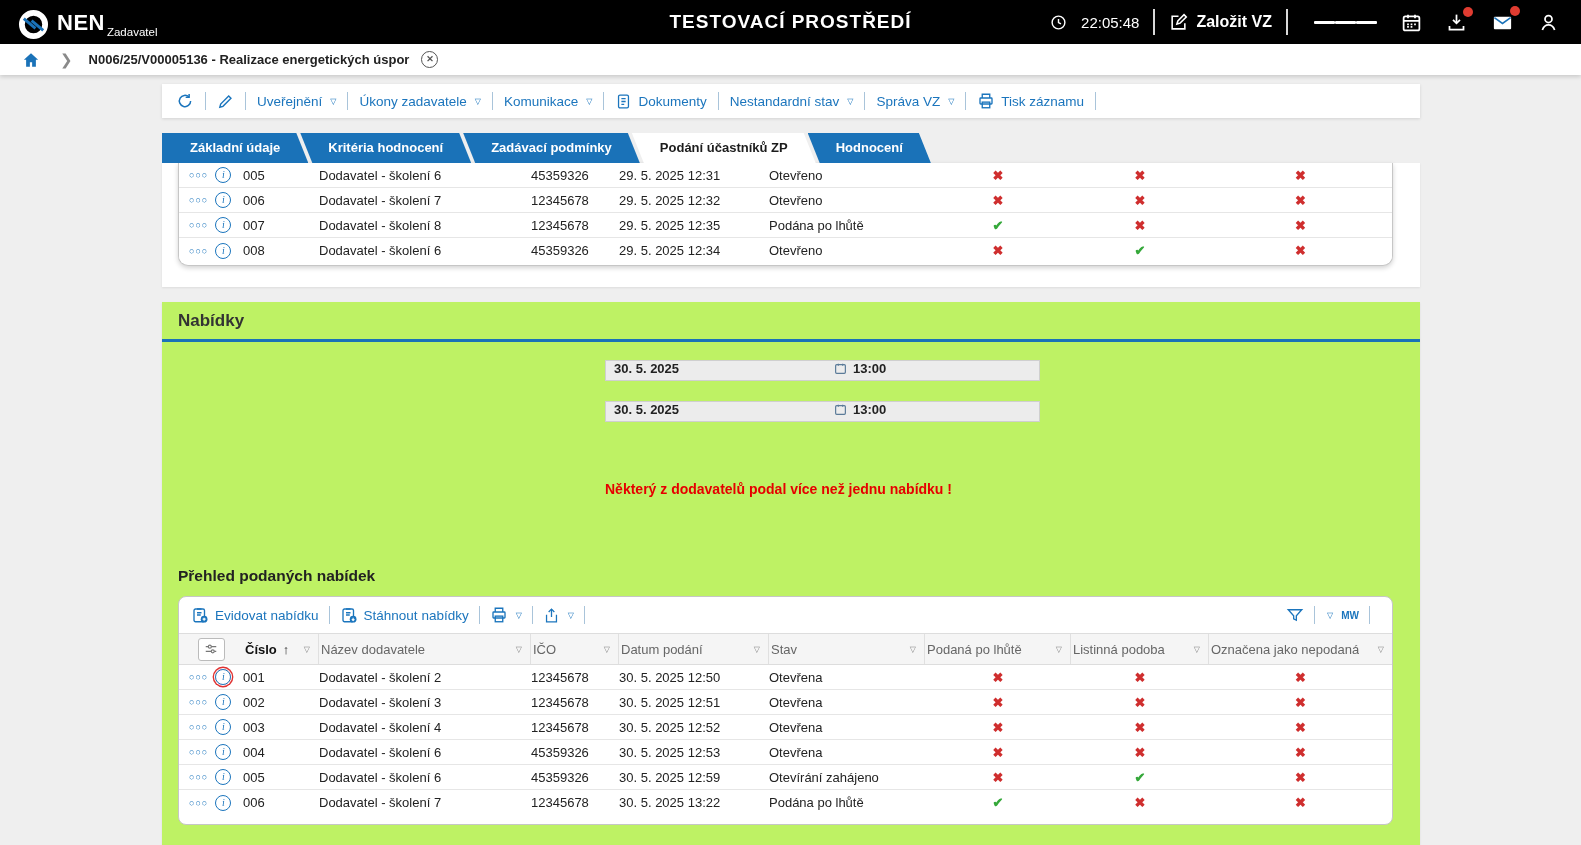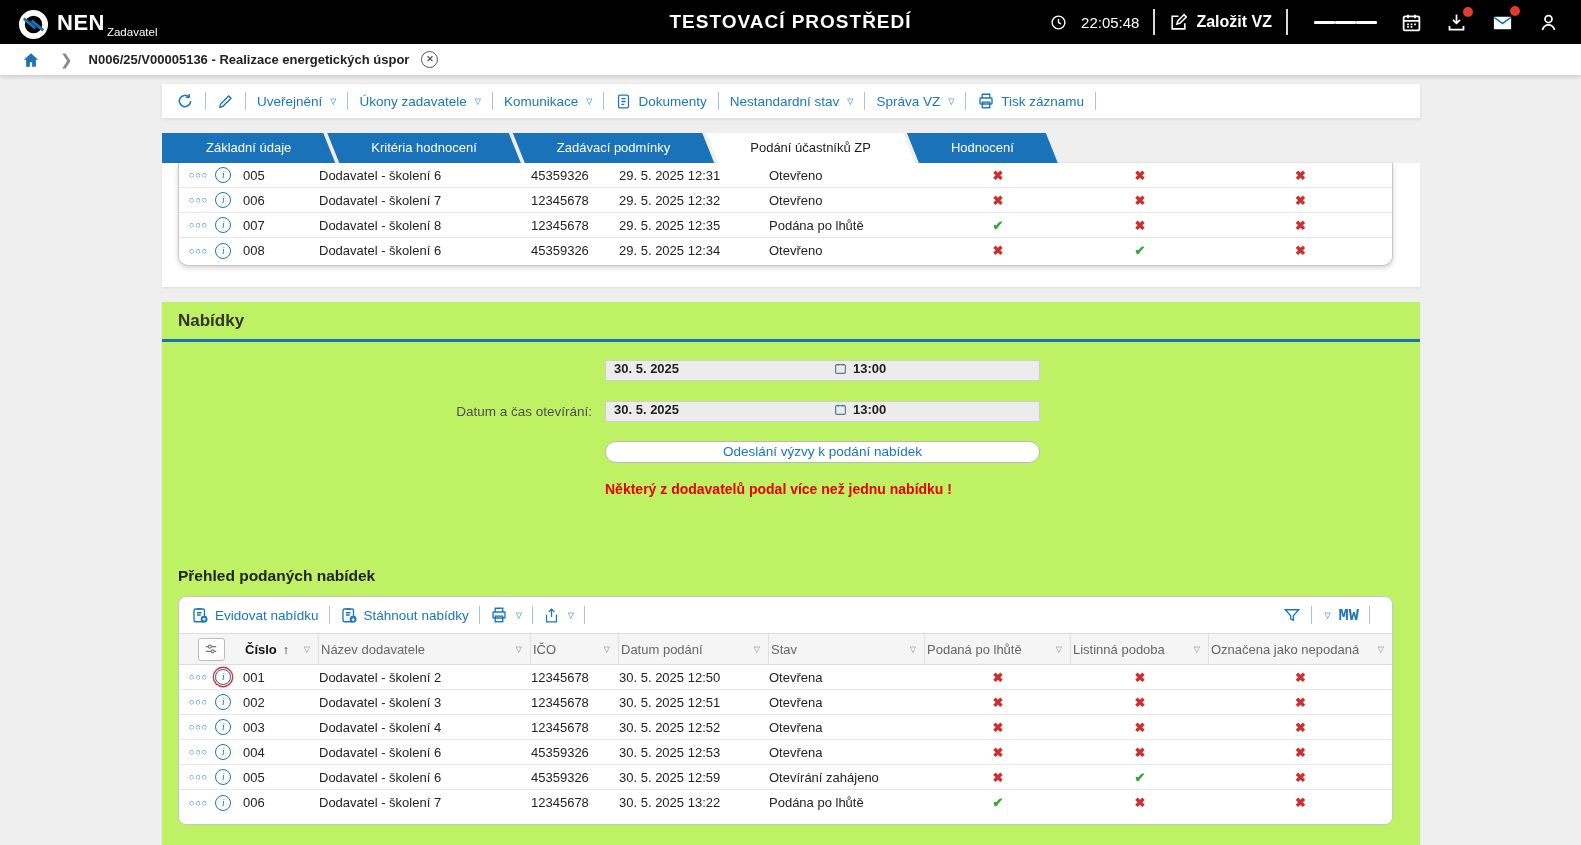--- a/index.html
+++ b/index.html
@@ -47,22 +47,22 @@
   .rec-toolbar {
     position:absolute; left:162px; top:84px; width:1258px; height:34px; background:#fff;
     box-shadow:0 1px 3px rgba(0,0,0,.12); display:flex; align-items:center; padding-left:14px; z-index:5;
   }
   .rec-toolbar .titem { display:flex; align-items:center; gap:6px; color:#1b75bd; font-size:13.5px; cursor:pointer; white-space:nowrap; }
   .rec-toolbar .sep { width:1px; height:18px; background:#a9c4da; margin:0 11px; }
   .dd { font-size:8px; color:#1b75bd; margin-left:2px; }
   
   .tabbar { position:absolute; left:162px; top:133px; height:30px; display:flex; z-index:6; }
   .tab {
-    background:#1a72b8; color:#fff; font-size:13px; font-weight:normal; line-height:30px;
-    padding:0 44px; white-space:nowrap; cursor:pointer;
+    background:#1a72b8; color:#fff; font-size:13px; font-weight:bold; line-height:30px;
+    padding:0 28px; white-space:nowrap; cursor:pointer;
     clip-path:polygon(12px 100%, 0 0, calc(100% - 12px) 0, 100% 100%);
   }
   .tab:first-child { clip-path:polygon(0 100%, 0 0, calc(100% - 12px) 0, 100% 100%); }
   .tab + .tab { margin-left:-8px; }
   .tab.active { background:#fff; color:#1c1c1c; }
   
   .panelA { position:absolute; left:162px; top:163px; width:1258px; height:124px; background:#fff; box-shadow:0 1px 2px rgba(0,0,0,.08); }
   .panelB { position:absolute; left:162px; top:302px; width:1258px; height:543px; background:#bef264; box-shadow:0 1px 2px rgba(0,0,0,.08); }
   .tableA {
     position:absolute; left:16px; top:0; width:1215px;
@@ -107,21 +107,21 @@
   .list-title { position:absolute; left:16px; top:265px; font-size:15.5px; font-weight:bold; color:#222; }
   
   .tableB {
     position:absolute; left:16px; top:294px; width:1215px; height:229px;
     border:1px solid #c6c6c6; border-radius:8px; background:#fff; overflow:hidden;
   }
   .tb-toolbar { height:36px; display:flex; align-items:center; padding:0 12px; }
   .tb-toolbar .titem { display:flex; align-items:center; gap:6px; color:#1b75bd; font-size:13.5px; cursor:pointer; white-space:nowrap; }
   .tb-toolbar .sep { width:1px; height:18px; background:#a9c4da; margin:0 10px; }
   .tb-right { margin-left:auto; display:flex; align-items:center; }
-  .mw { color:#1b75bd; font-size:17px; font-weight:bold; margin-left:2px;font-family:Liberation Mono, monospace; }
+  .mw { color:#1b75bd; font-size:10px; font-weight:bold; margin-left:2px; }
   .thead {
     display:grid; grid-template-columns:64px 76px 212px 88px 150px 156px 146px 138px 1fr;
     align-items:center; height:32px; background:#f5f5f5; border-top:1px solid #ddd; border-bottom:1px solid #ddd;
     font-size:13px; color:#666;
   }
   .hcell { display:flex; align-items:center; height:100%; padding:0 8px 0 2px; border-right:1px solid #e0e0e0; position:relative; }
   .hcell:last-child { border-right:none; }
   .hcell .hlabel { white-space:nowrap; overflow:hidden; }
   .hcell .hfilter { margin-left:auto; font-size:8px; color:#888; cursor:pointer; }
   .hcell.sorted .hlabel { color:#111; font-weight:bold; }
@@ -348,34 +348,32 @@
         <svg width="13" height="13" viewBox="0 0 24 24" fill="none" stroke="#5b7struct89" stroke-width="2.2" style="stroke:#5b7b99;">
             <rect x="3" y="5" width="18" height="16" rx="2"></rect>
             <path d="M8 3v4M16 3v4"></path>
           </svg>
         <span>13:00</span>
       </span>
     </div>
   </div>
 
   <div class="frow" style="top:99px;">
-    <div class="flabel">Datum a čas otevírání:</div>
     <div class="ffield">
       <span class="fdate">30. 5. 2025</span>
       <span class="ftime">
         <svg width="13" height="13" viewBox="0 0 24 24" fill="none" style="stroke:#5b7b99;" stroke-width="2.2">
             <rect x="3" y="5" width="18" height="16" rx="2"></rect>
             <path d="M8 3v4M16 3v4"></path>
           </svg>
         <span>13:00</span>
       </span>
     </div>
   </div>
 
-  <div class="send-btn">Odeslání výzvy k podání nabídek</div>
   <div class="warn">Některý z dodavatelů podal více než jednu nabídku !</div>
 
   <div class="list-title">Přehled podaných nabídek</div>
 
   <div class="tableB">
     <div class="tb-toolbar">
       <span class="titem">
         <svg width="18" height="18" viewBox="0 0 24 24" fill="none" stroke="#1b75bd" stroke-width="1.8">
             <rect x="4" y="4" width="14" height="17" rx="2"></rect>
             <path d="M8 4h6M8 9h6M8 12h5"></path>

